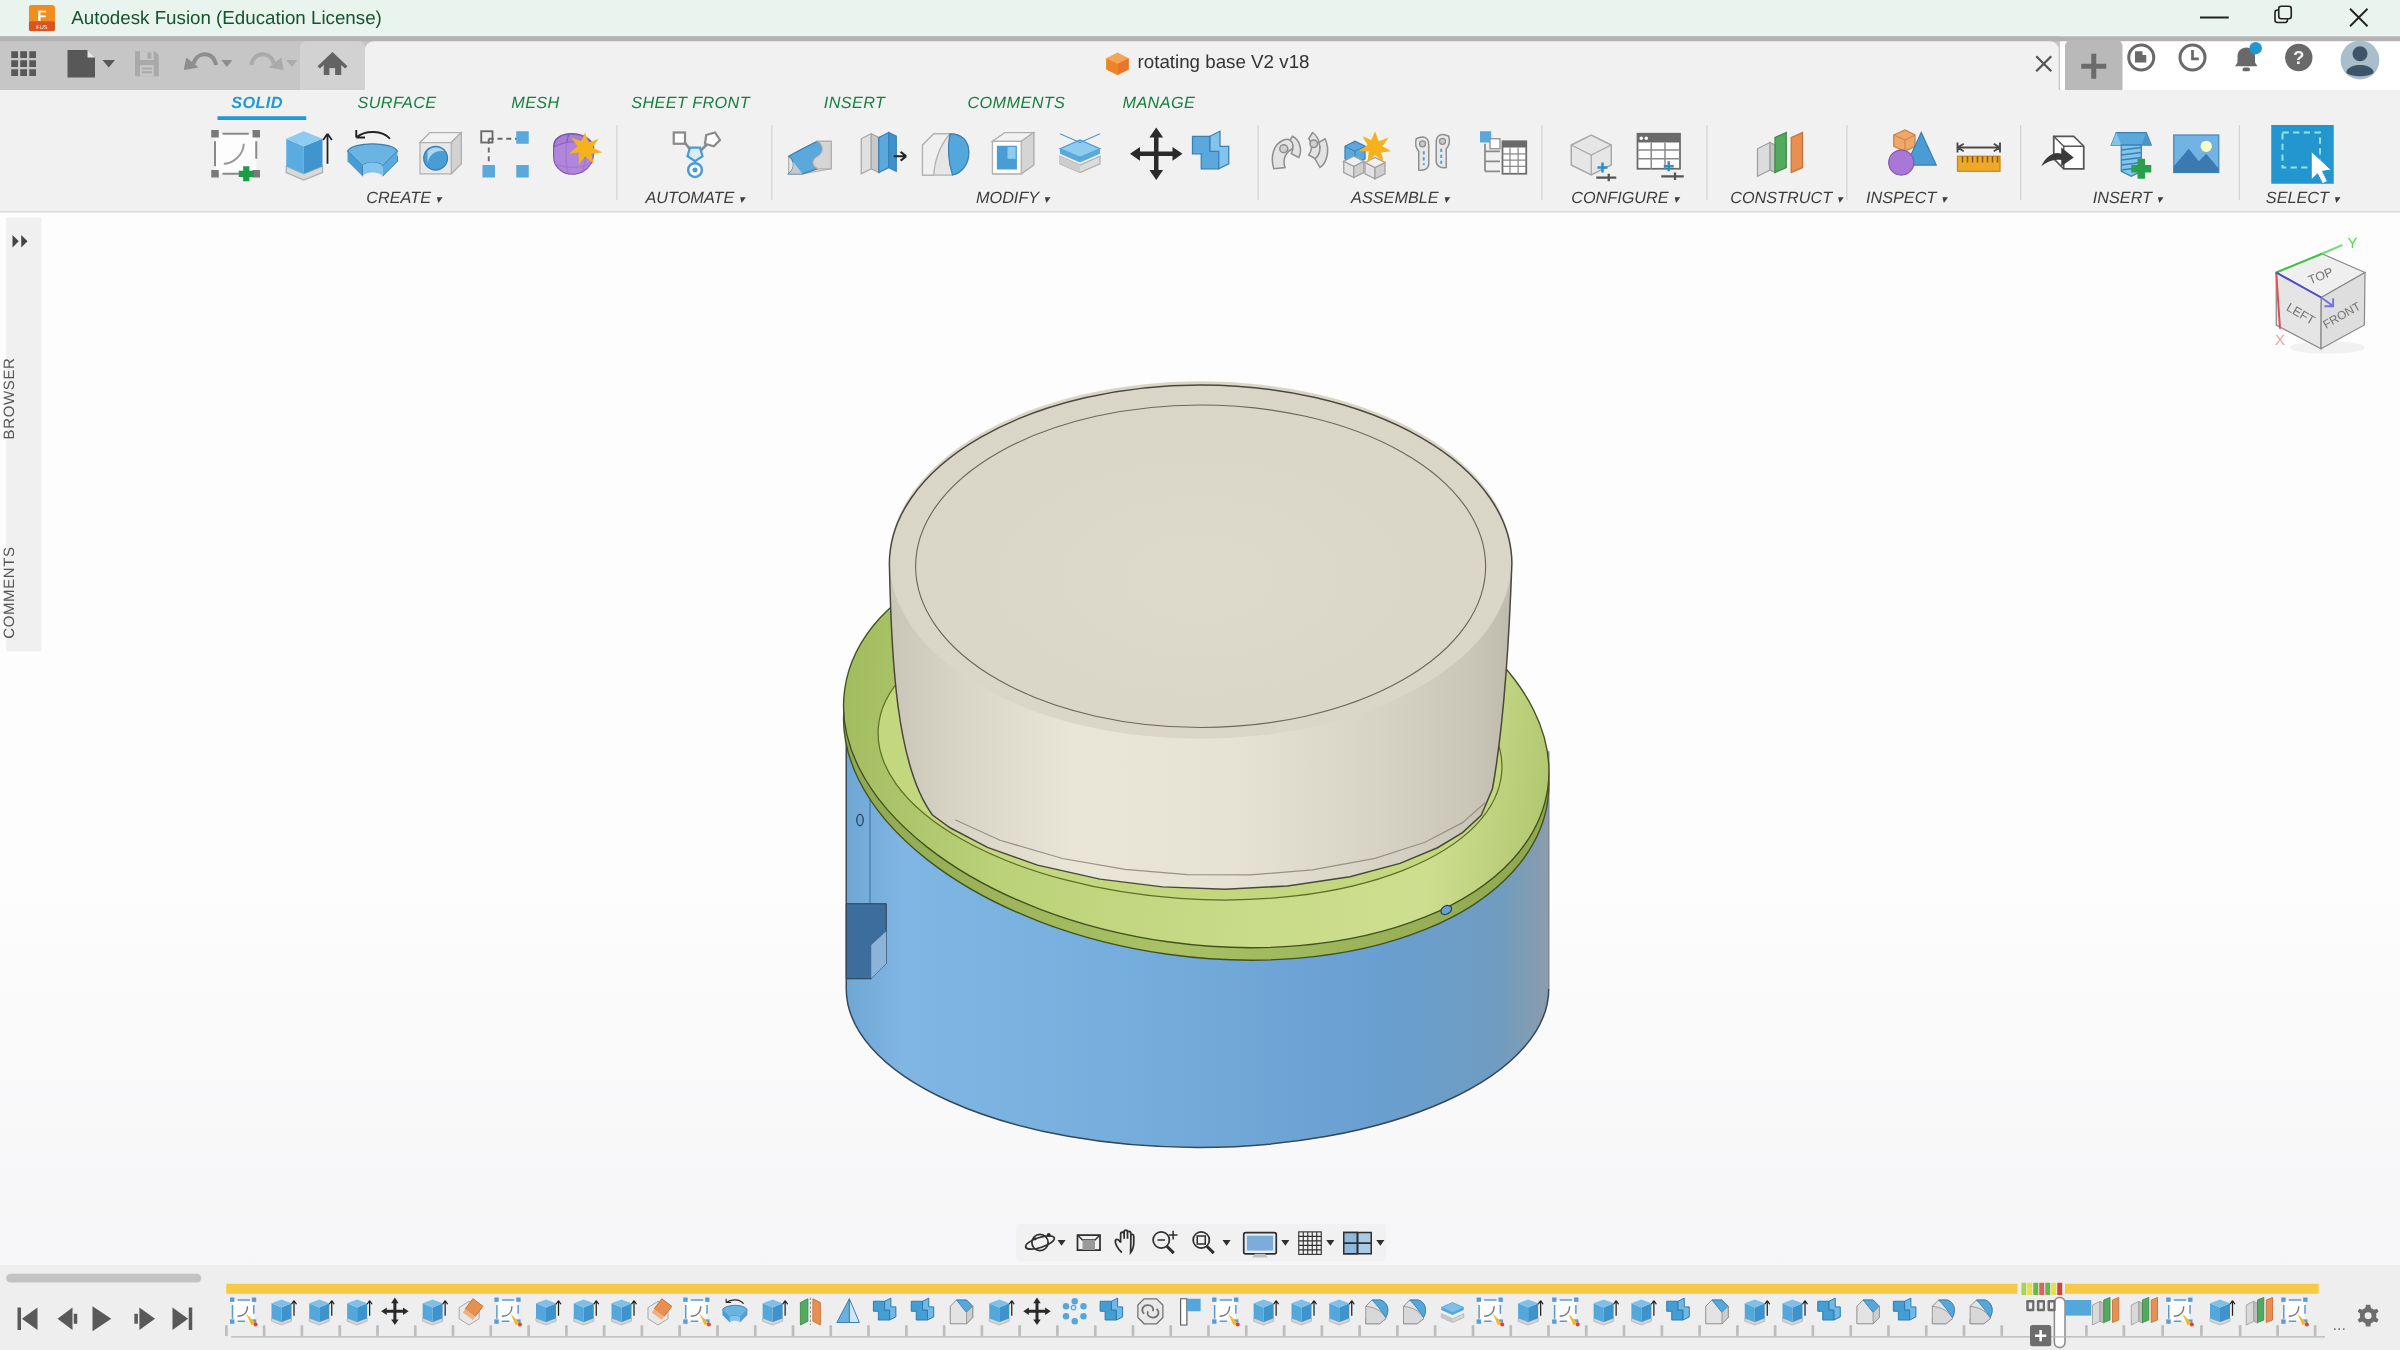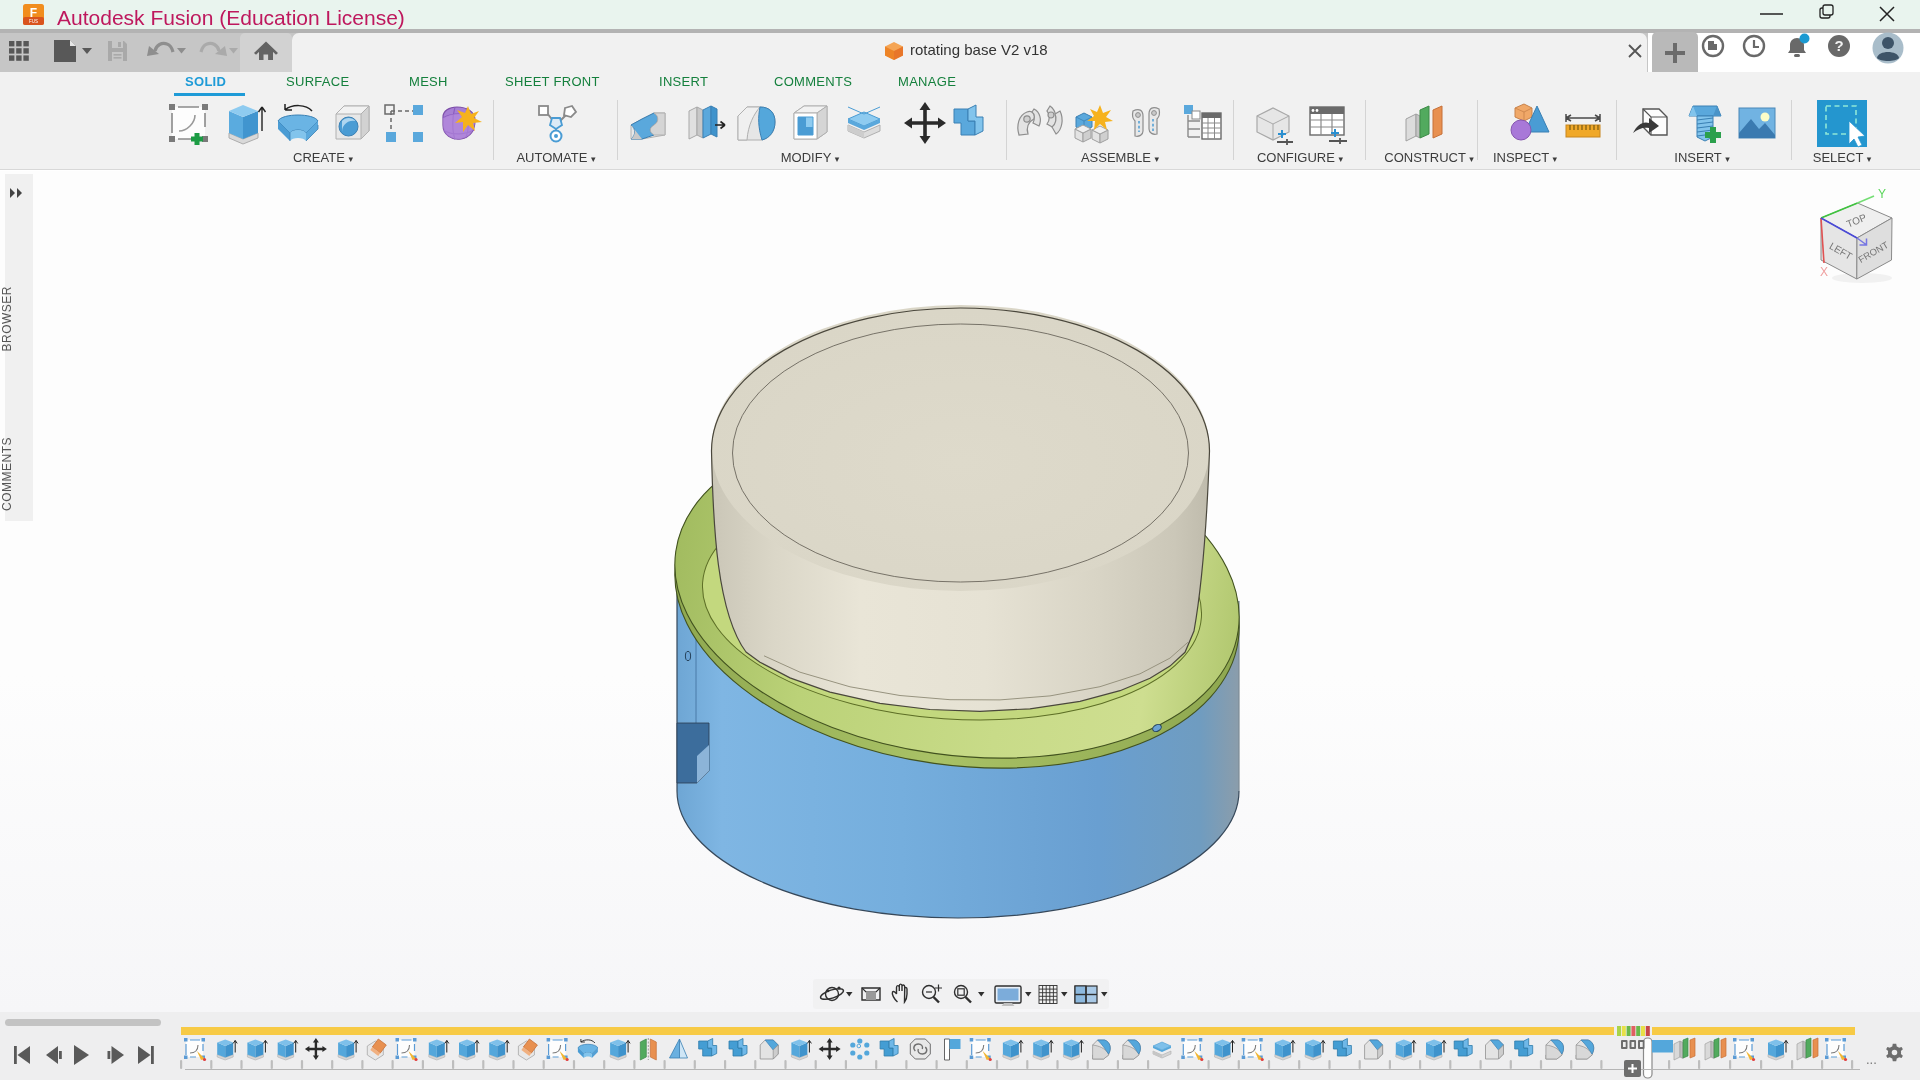--- a/index.html
+++ b/index.html
@@ -2,32 +2,32 @@
 <html><head>
 <meta charset="utf-8">
 <style>
 * { margin:0; padding:0; box-sizing:border-box; }
 html,body { width:1920px; height:1080px; overflow:hidden; font-family:"Liberation Sans",sans-serif; }
 #app { position:relative; width:1920px; height:1080px; background:#fff; }
 .abs { position:absolute; }
 
 
 #titlebar { left:0; top:0; width:1920px; height:29px; background:#e9f4ee; }
-#titlebar .ttext { position:absolute; left:57px; top:6px; font-size:21px; color:#be185d; }
+#titlebar .ttext { position:absolute; left:57px; top:6px; font-size:15px; color:#14532d; }
 #flogo { position:absolute; left:23px; top:4px; width:21px; height:21px; }
 
 
 #toolbar { left:0; top:29px; width:1648px; height:43px; background:#c6c6c6; }
 #toolbar .topshade { position:absolute; left:0; top:0; width:1920px; height:4px; background:#b3b3b3; }
 #dtab { position:absolute; left:292px; top:4px; width:1355px; height:39px; background:#f1f1f1; border-radius:7px 7px 0 0; }
 #homebtn { position:absolute; left:240px; top:4px; width:52px; height:39px; background:#d2d2d2; border-radius:5px 5px 0 0; }
 #plusbtn { position:absolute; left:1652px; top:3px; width:46px; height:40px; background:#b9b9b9; border-radius:5px 5px 0 0; }
 
 
-#ribbon { left:0; top:72px; width:1920px; height:98px; background:#f1f1f1; border-bottom:1px solid #d8d8d8; }
+#ribbon { left:0; top:72px; width:1920px; height:98px; background:#f1f1f1; border-bottom:1px solid #d8d8d8;font-style:italic; }
 .rtab { position:absolute; top:2px; font-size:13px; color:#15803d; letter-spacing:0.3px; }
 .rtab.active { color:#1e9bd7; font-weight:bold; }
 #solidline { position:absolute; left:174px; top:21px; width:71px; height:3px; background:#1e9bd7; }
 .glabel { position:absolute; top:78px; font-size:13px; color:#3c3c3c; white-space:nowrap; transform:translateX(-50%); }
 .glabel .dd { font-size:9px; color:#3c3c3c; }
 .gsep { position:absolute; top:28px; width:1px; height:60px; background:#d4d4d4; }
 #designbtn { position:absolute; left:16px; top:22px; width:136px; height:63px; background:#f8f8f8; border:1px solid #ccc; border-radius:9px; }
 #designbtn span { position:absolute; left:0; top:23px; width:100%; text-align:center; font-size:14px; font-weight:bold; color:#3a3a3a; letter-spacing:0.5px; }
 
 

